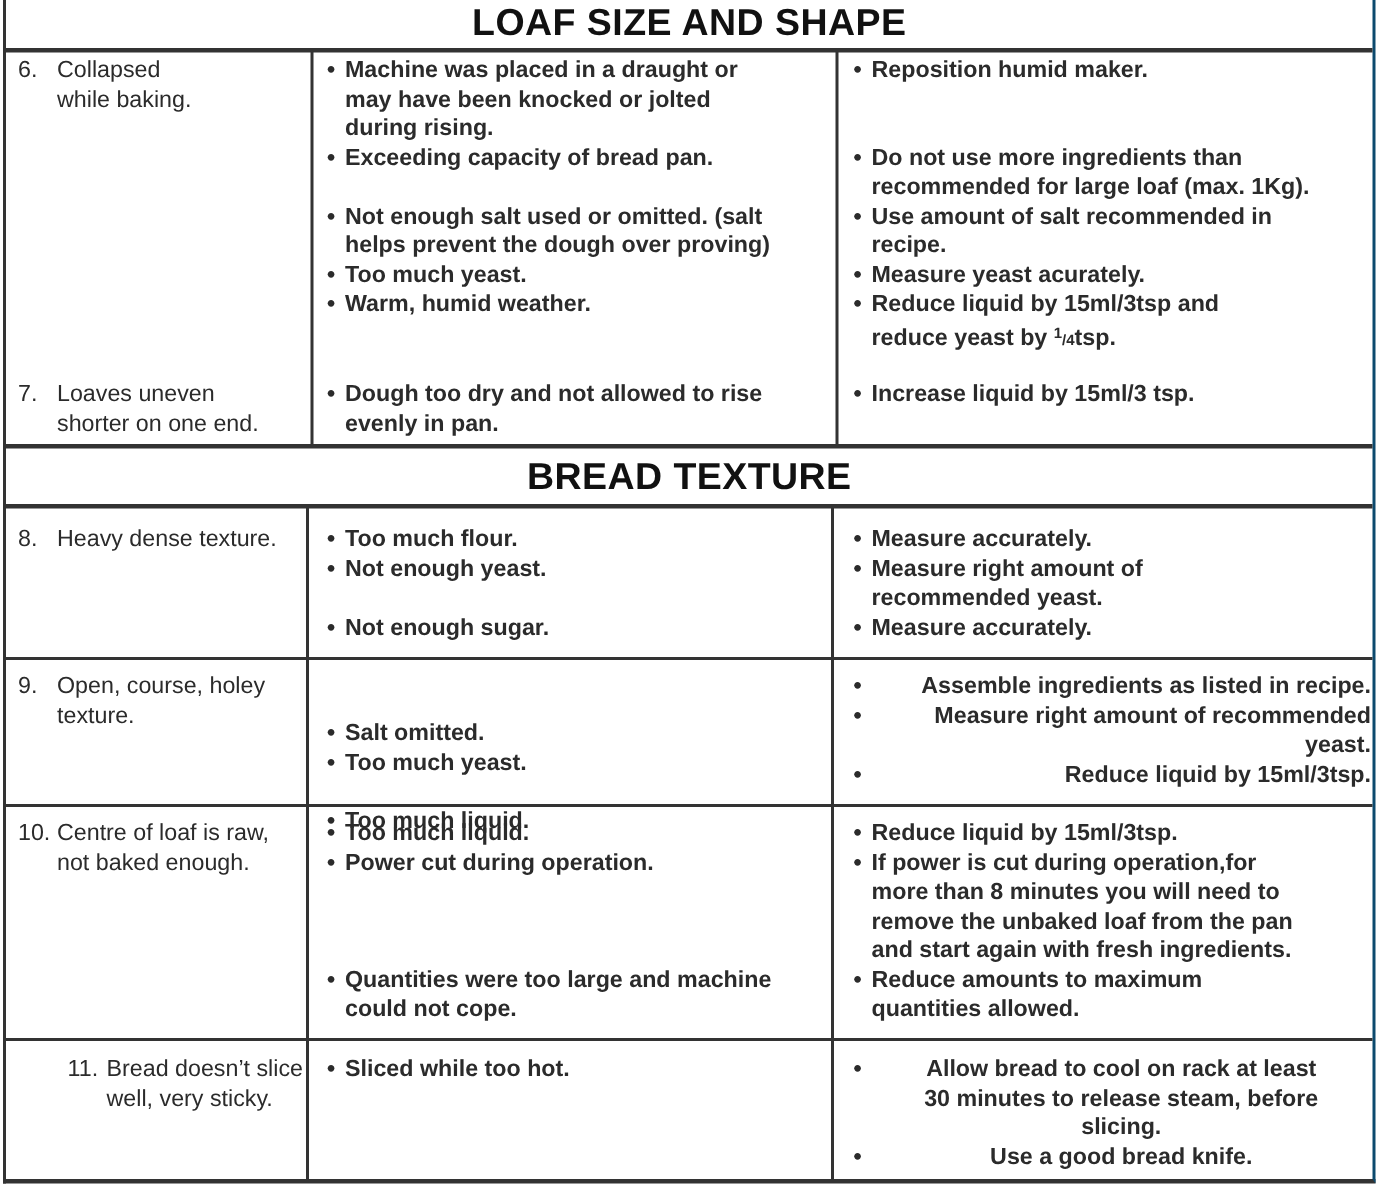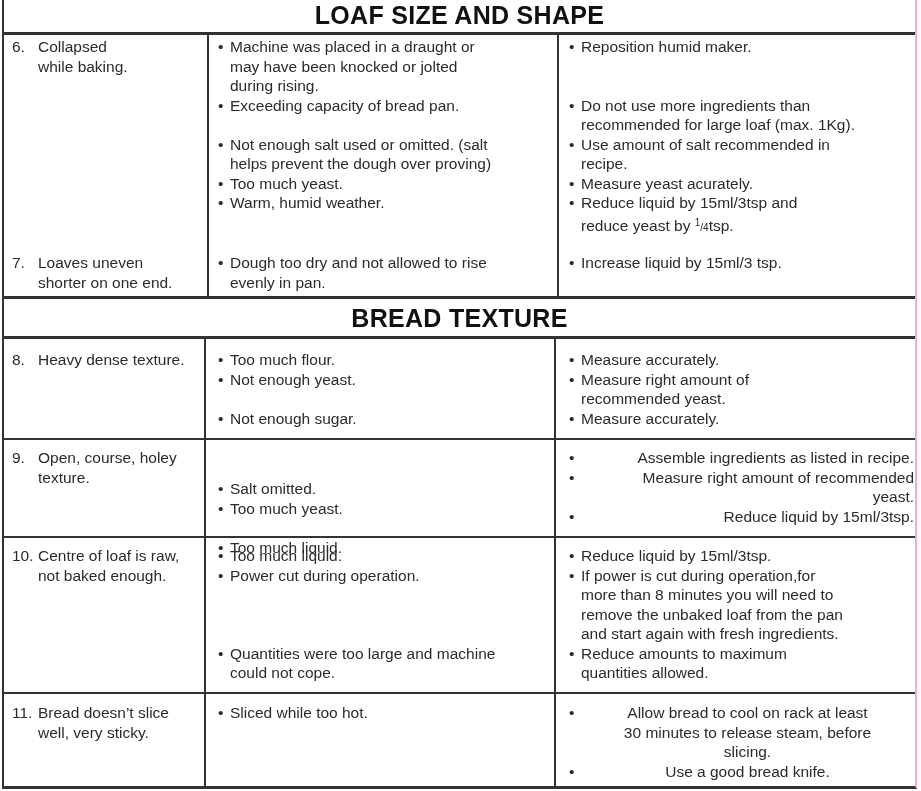--- a/index.html
+++ b/index.html
@@ -1,28 +1,28 @@
 <!DOCTYPE html>
 <html><head>
 <meta charset="utf-8">
 <style>
   html, body { margin: 0; padding: 0; background: #ffffff; }
   body { width: 921px; height: 791px; position: relative; overflow: hidden;
          font-family: "Liberation Sans", sans-serif; color: #2a2a2a; }
   .page { position: absolute; left: 2px; top: 0; width: 915px; height: 789px;
-          border-left: 2px solid #333; border-right: 2px solid #f9a8d4; border-bottom: 3px solid #333; box-sizing: border-box; }
+          border-left: 2px solid #333; border-right: 2px solid #0c4a6e; border-bottom: 3px solid #333; box-sizing: border-box; }
   .section-title { position: absolute; left: 0; right: 0; text-align: center;
                    font-family: "Liberation Sans", sans-serif; font-weight: 900; font-size: 25px;
                    letter-spacing: 0.3px; color: #111; }
   .hline { position: absolute; left: 0; right: 0; background: #333; }
   .vline { position: absolute; width: 1.5px; background: #333; }
   .cell { position: absolute; font-size: 15.5px; line-height: 19.5px; color: #2b2b2b; }
   .problem { display: flex; }
   .problem .num { width: 26px; flex: 0 0 26px; }
-  .bullet { position: relative; padding-left: 12px; }
+  .bullet { position: relative; padding-left: 12px; font-weight: bold; }
   .bullet::before { content: "\2022"; position: absolute; left: 0; top: 0; }
   .gap { height: 19.5px; }
   .frac-num { font-size: 10px; vertical-align: 5px; }
   .frac-den { font-size: 10px; }
 </style>
 </head>
 <body>
 
 <div class="page">
 
@@ -206,21 +206,21 @@
         <div>remove the unbaked loaf from the pan</div>
         <div>and start again with fresh ingredients.</div>
     </div>
     <div class="bullet">
         <div>Reduce amounts to maximum</div>
         <div>quantities allowed.</div>
       </div>
   </div>
   <div class="hline" style="top:692px;height:2px;"></div>
 
-  <div class="cell problem" style="left:8px;top:703px;width:190px;">
+  <div class="cell problem" style="left:8px;top:703px;width:190px;justify-content:flex-end;">
     <span class="num">11.</span>
     <span>
       <div>Bread doesn’t slice</div>
       <div>well, very sticky.</div>
     </span>
   </div>
   <div class="cell" style="left:214px;top:703px;width:330px;">
     <div class="bullet">
         <div>Sliced while too hot.</div>
       </div>

